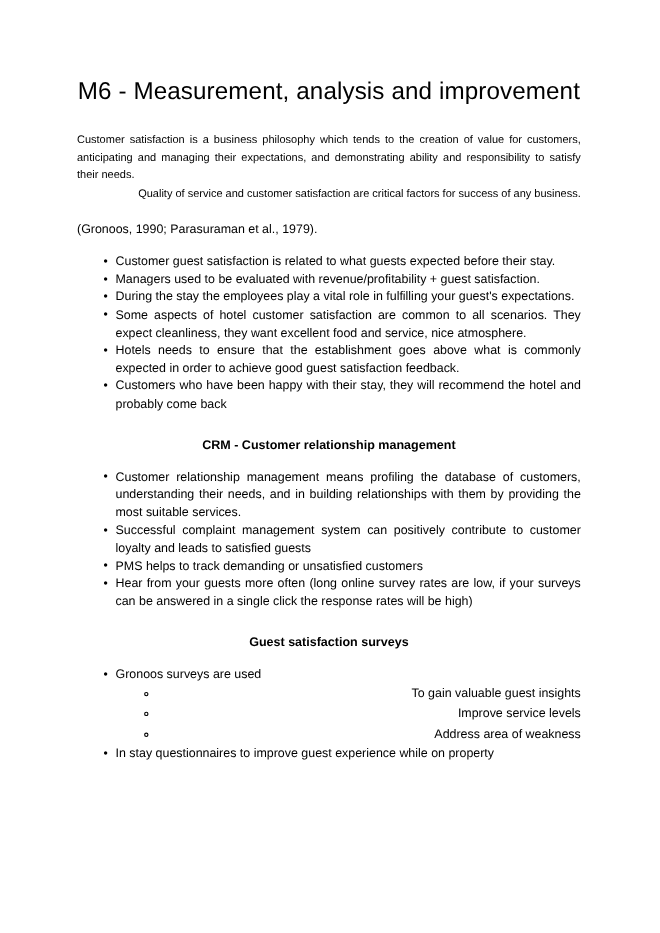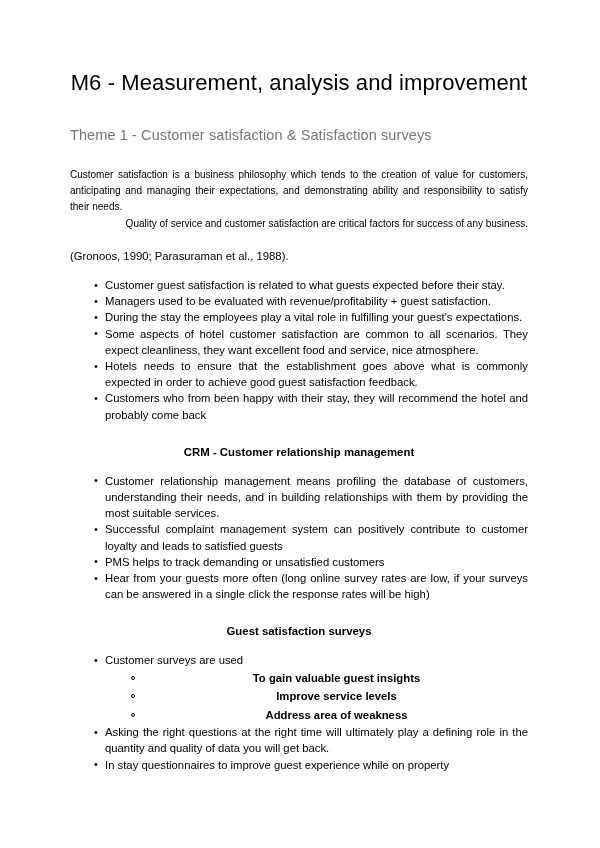--- a/index.html
+++ b/index.html
@@ -117,23 +117,22 @@
   ul.subbullets {
     list-style: none;
     margin: 0;
     padding: 0;
   }
   ul.subbullets > li {
     position: relative;
     padding-left: 40px;
     font-size: 11.3px;
     line-height: 18.5px;
-    text-align: center;
+    text-align: right;
     margin: 0;
-    font-weight: bold;
   }
   ul.subbullets > li::before {
     content: "";
     position: absolute;
     left: 26px;
     top: 7px;
     width: 4px;
     height: 4px;
     border: 1px solid #000000;
     border-radius: 50%;
@@ -142,55 +141,53 @@
   }
 </style>
 </head>
 <body>
 
 <div class="page">
   <div class="content">
 
     <h1 class="doc-title">M6 - Measurement, analysis and improvement</h1>
 
-    <div class="doc-subtitle">Theme 1 - Customer satisfaction &amp; Satisfaction surveys</div>
 
     <div class="para-block">
       <p class="body-text">Customer satisfaction is a business philosophy which tends to the creation of value for customers, anticipating and managing their expectations, and demonstrating ability and responsibility to satisfy their needs.</p>
       <p class="body-text nojust">Quality of service and customer satisfaction are critical factors for success of any business.</p>
-      <p class="citation">(Gronoos, 1990; Parasuraman et al., 1988).</p>
+      <p class="citation">(Gronoos, 1990; Parasuraman et al., 1979).</p>
     </div>
 
     <ul class="bullets">
       <li>Customer guest satisfaction is related to what guests expected before their stay.</li>
       <li>Managers used to be evaluated with revenue/profitability + guest satisfaction.</li>
       <li>During the stay the employees play a vital role in fulfilling your guest's expectations.</li>
       <li>Some aspects of hotel customer satisfaction are common to all scenarios. They expect cleanliness, they want excellent food and service, nice atmosphere.</li>
       <li>Hotels needs to ensure that the establishment goes above what is commonly expected in order to achieve good guest satisfaction feedback.</li>
-      <li>Customers who from been happy with their stay, they will recommend the hotel and probably come back</li>
+      <li>Customers who have been happy with their stay, they will recommend the hotel and probably come back</li>
     </ul>
 
     <h2 class="section-heading">CRM - Customer relationship management</h2>
 
     <ul class="bullets">
       <li>Customer relationship management means profiling the database of customers, understanding their needs, and in building relationships with them by providing the most suitable services.</li>
       <li>Successful complaint management system can positively contribute to customer loyalty and leads to satisfied guests</li>
       <li class="nojust">PMS helps to track demanding or unsatisfied customers</li>
       <li>Hear from your guests more often (long online survey rates are low, if your surveys can be answered in a single click the response rates will be high)</li>
     </ul>
 
     <h2 class="section-heading">Guest satisfaction surveys</h2>
 
     <ul class="bullets">
       <li class="nojust">
-        <span>Customer surveys are used</span>
+        <span>Gronoos surveys are used</span>
         <ul class="subbullets">
           <li>To gain valuable guest insights</li>
           <li>Improve service levels</li>
           <li>Address area of weakness</li>
         </ul>
       </li>
-      <li>Asking the right questions at the right time will ultimately play a defining role in the quantity and quality of data you will get back.</li>
       <li class="nojust">In stay questionnaires to improve guest experience while on property</li>
     </ul>
 
   </div>
 </div>
 
 </body></html>

